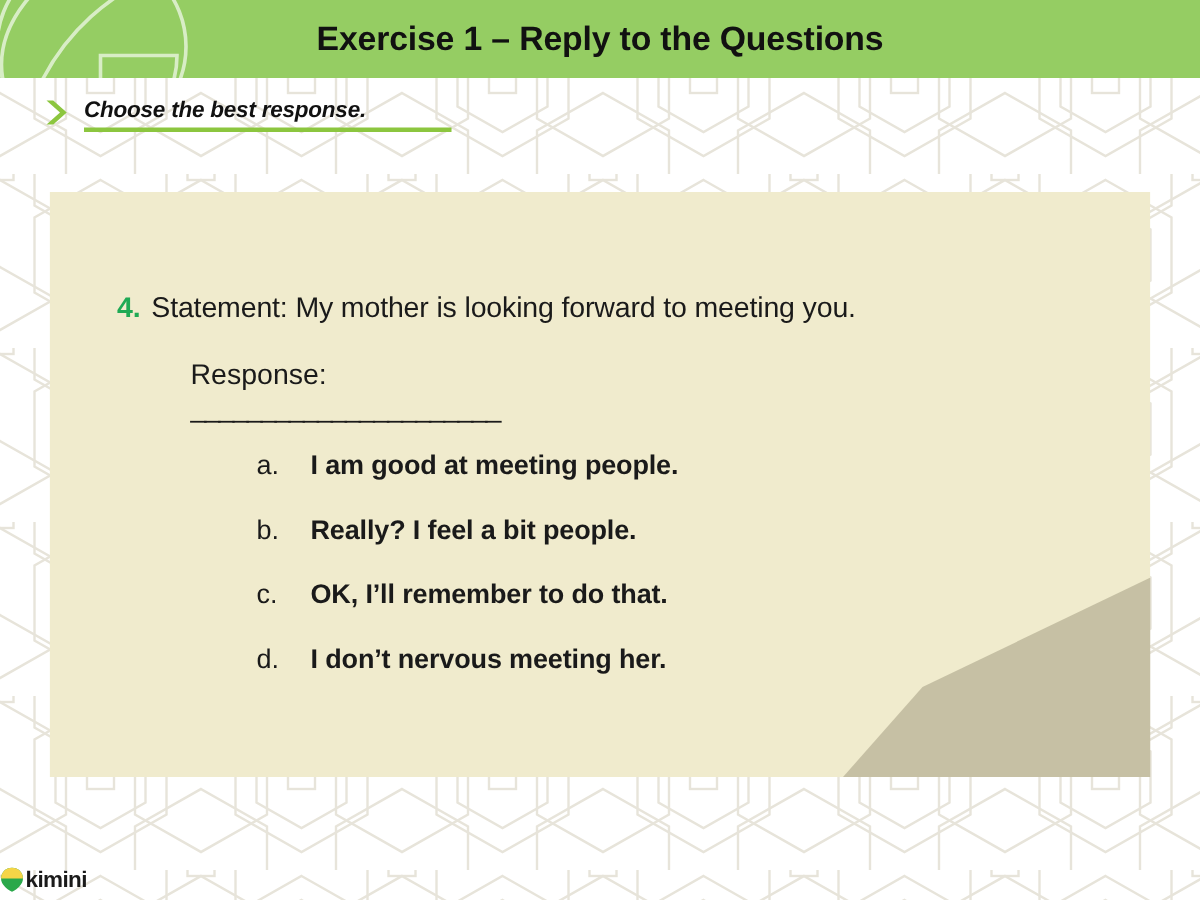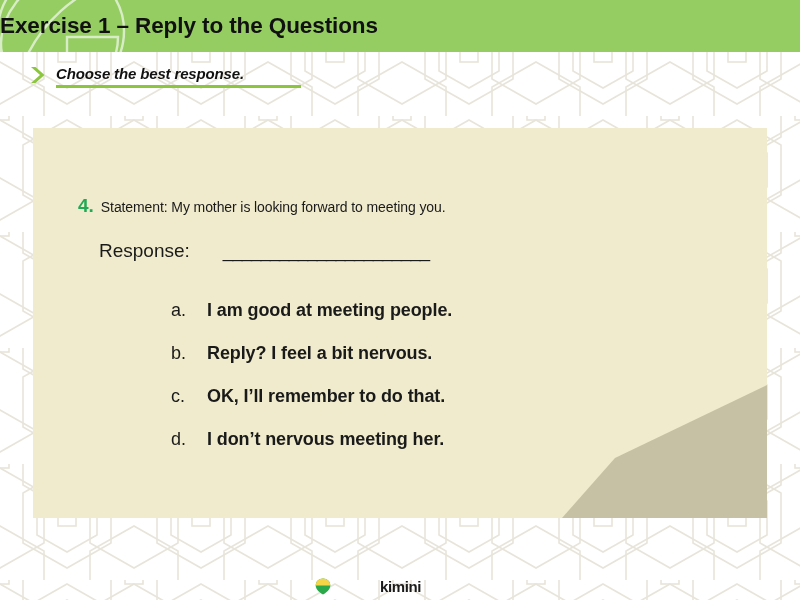--- a/index.html
+++ b/index.html
@@ -52,20 +52,21 @@
     height: 150px;
     opacity: 0.75;
   }
   #header-title {
     position: absolute;
     left: 0;
     top: 0;
     width: 800px;
     height: 40px;
     line-height: 52px;
+    text-align: center;
     font-size: 22.5px;
     font-weight: bold;
     color: #111111;
     letter-spacing: -0.1px;
     white-space: nowrap;
   }
 
   
   #instruction-row {
     position: absolute;
@@ -148,32 +149,33 @@
     align-items: baseline;
     white-space: nowrap;
   }
   #question-number {
     font-size: 19px;
     font-weight: bold;
     color: #1faa55;
     margin-right: 7px;
   }
   #question-statement {
-    font-size: 14px;
+    font-size: 19px;
     color: #1a1a1a;
     letter-spacing: -0.1px;
   }
 
   #response-row {
     position: absolute;
     left: 66px;
     top: 112px;
     display: flex;
     align-items: baseline;
     white-space: nowrap;
+    flex-direction: column;
   }
   #response-label {
     font-size: 19px;
     color: #1a1a1a;
     margin-right: 5px;
   }
   #response-blank {
     font-size: 19px;
     color: #1a1a1a;
     letter-spacing: -1.2px;
@@ -209,22 +211,20 @@
   
   #footer-logo {
     position: absolute;
     left: 0;
     top: 574px;
     width: 736px;
     height: 24px;
     z-index: 3;
     display: flex;
     align-items: center;
-    justify-content: center;
-    gap: 48px;
   }
   #footer-logo-mark {
     width: 16px;
     height: 17px;
     flex: none;
     margin-right: 1px;
   }
   #footer-logo-text {
     font-size: 15px;
     font-weight: bold;
@@ -298,21 +298,21 @@
         <span id="response-blank">______________________</span>
       </div>
 
       <div id="options-list">
         <div class="option-row">
           <span class="option-letter">a.</span>
           <span class="option-text">I am good at meeting people.</span>
         </div>
         <div class="option-row">
           <span class="option-letter">b.</span>
-          <span class="option-text">Reply? I feel a bit nervous.</span>
+          <span class="option-text">Really? I feel a bit people.</span>
         </div>
         <div class="option-row">
           <span class="option-letter">c.</span>
           <span class="option-text">OK, I’ll remember to do that.</span>
         </div>
         <div class="option-row">
           <span class="option-letter">d.</span>
           <span class="option-text">I don’t nervous meeting her.</span>
         </div>
       </div>

